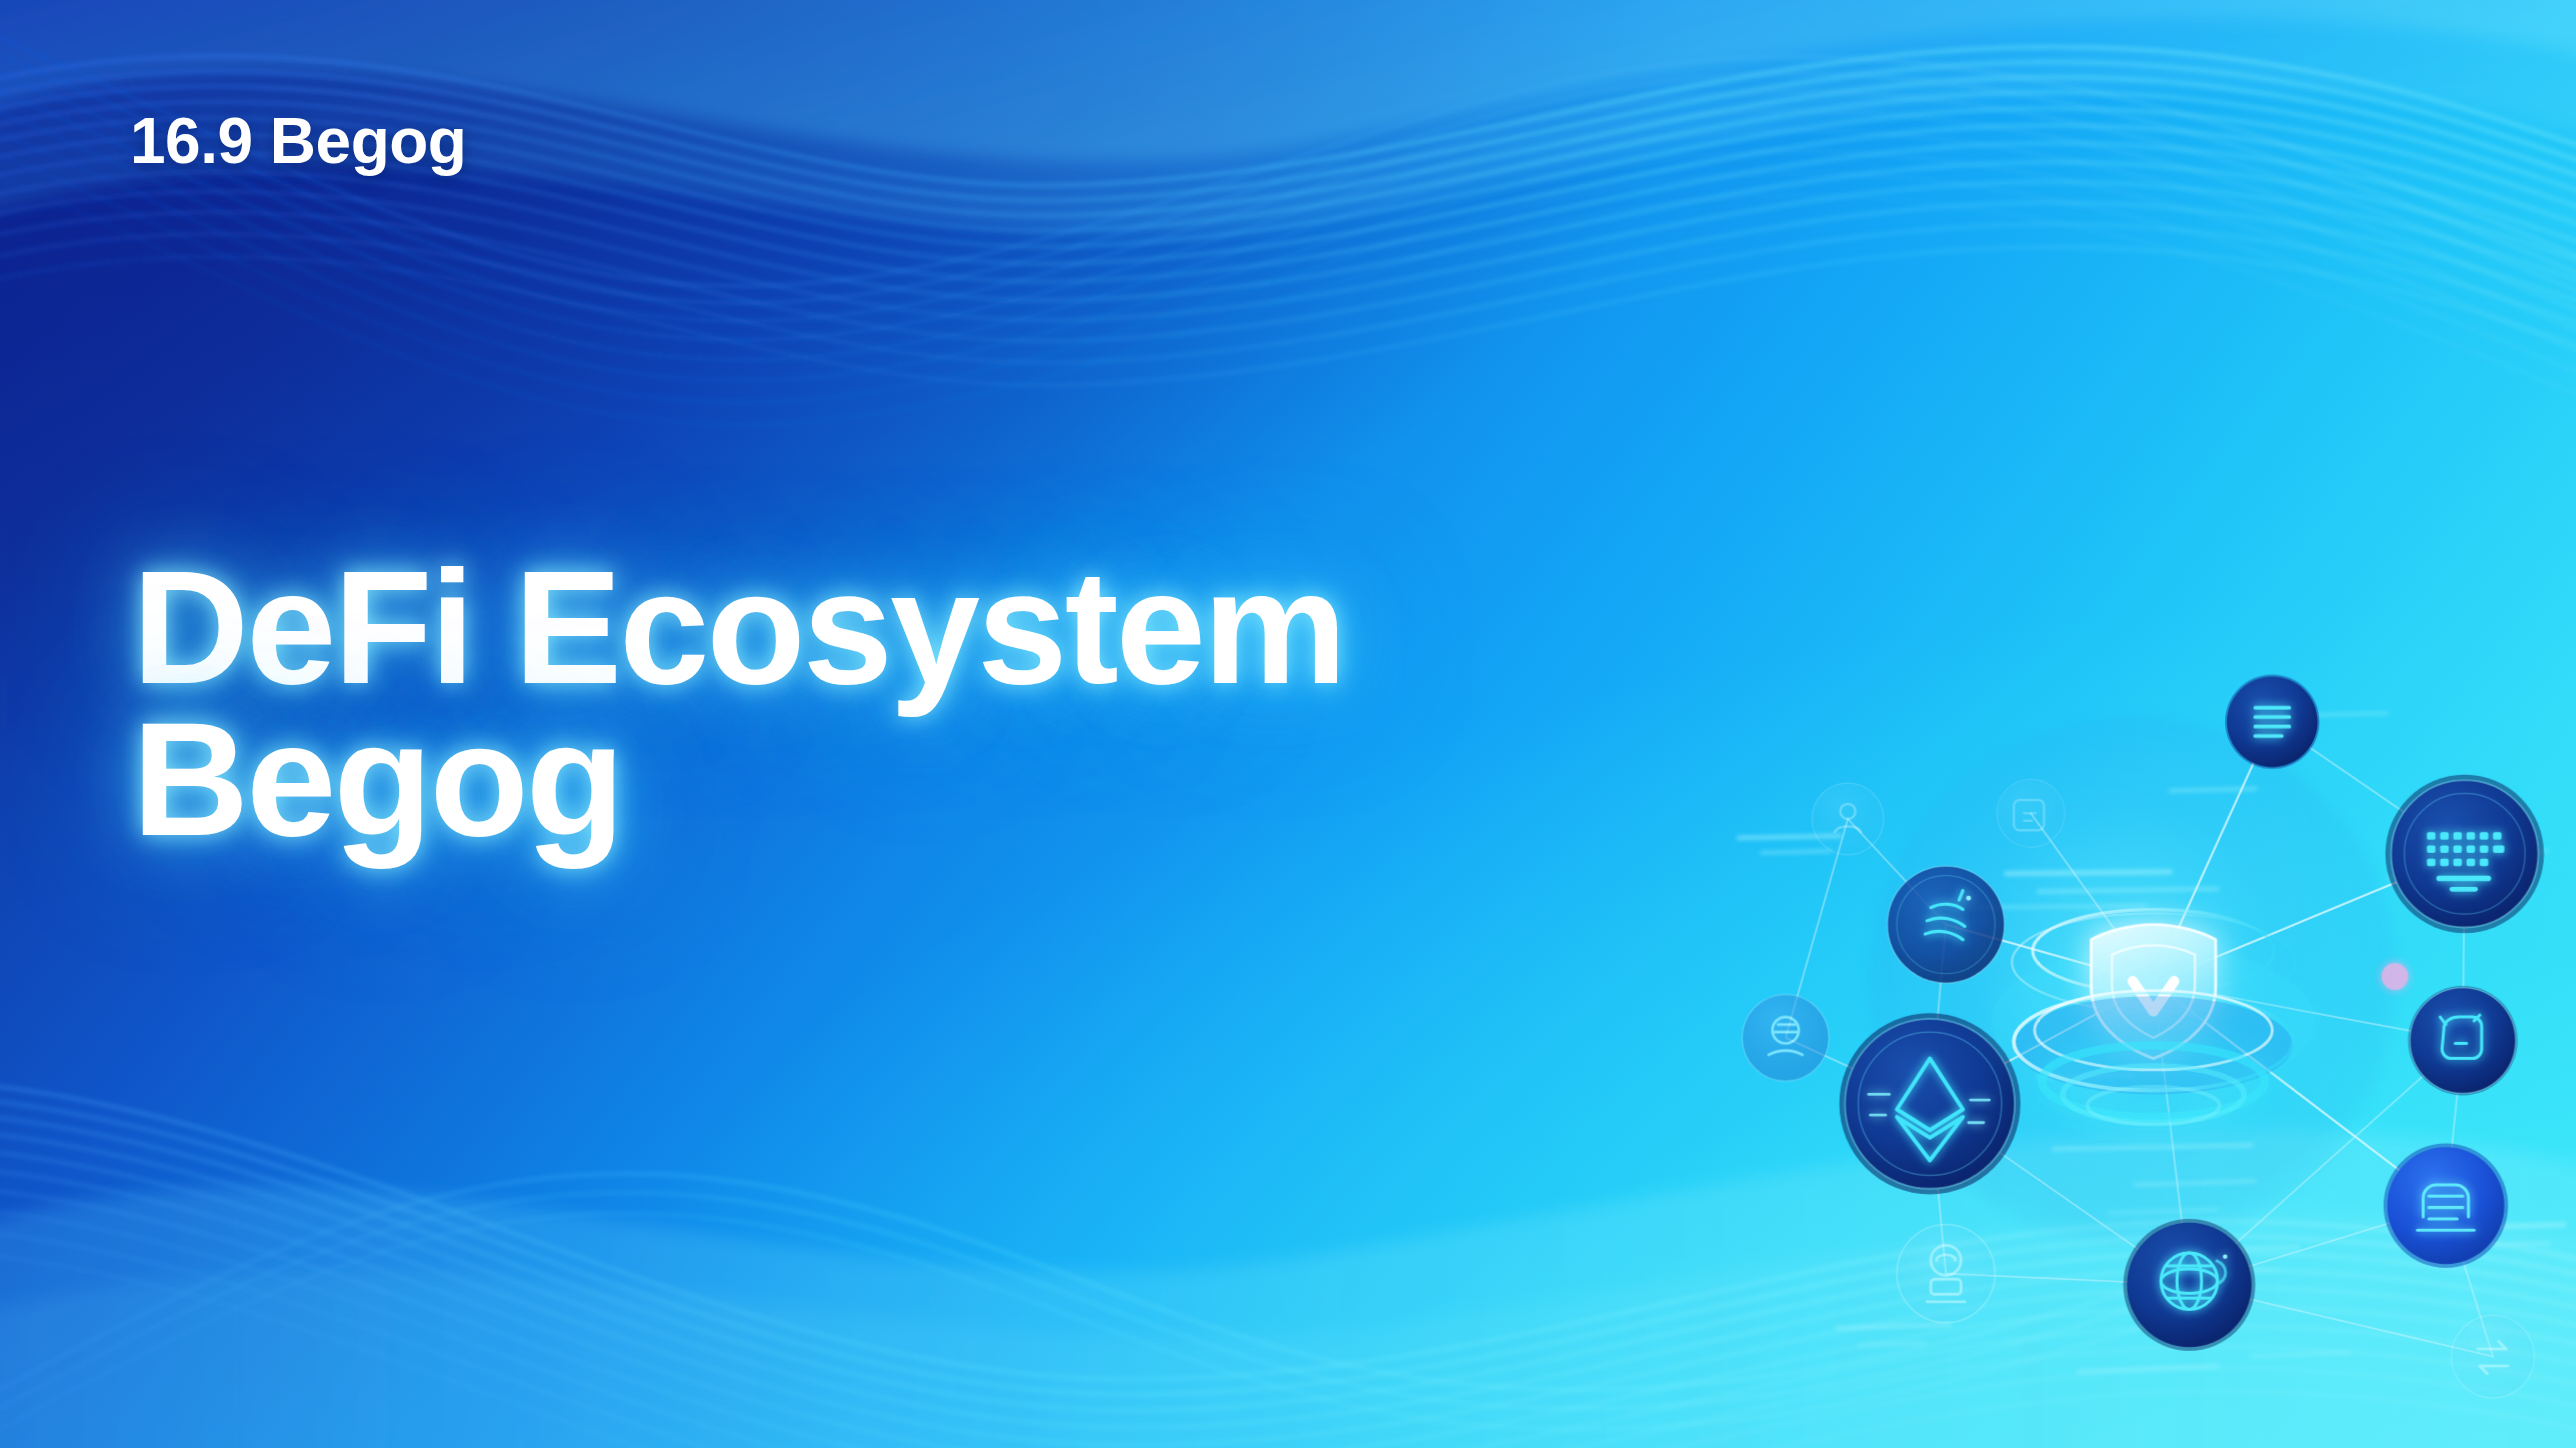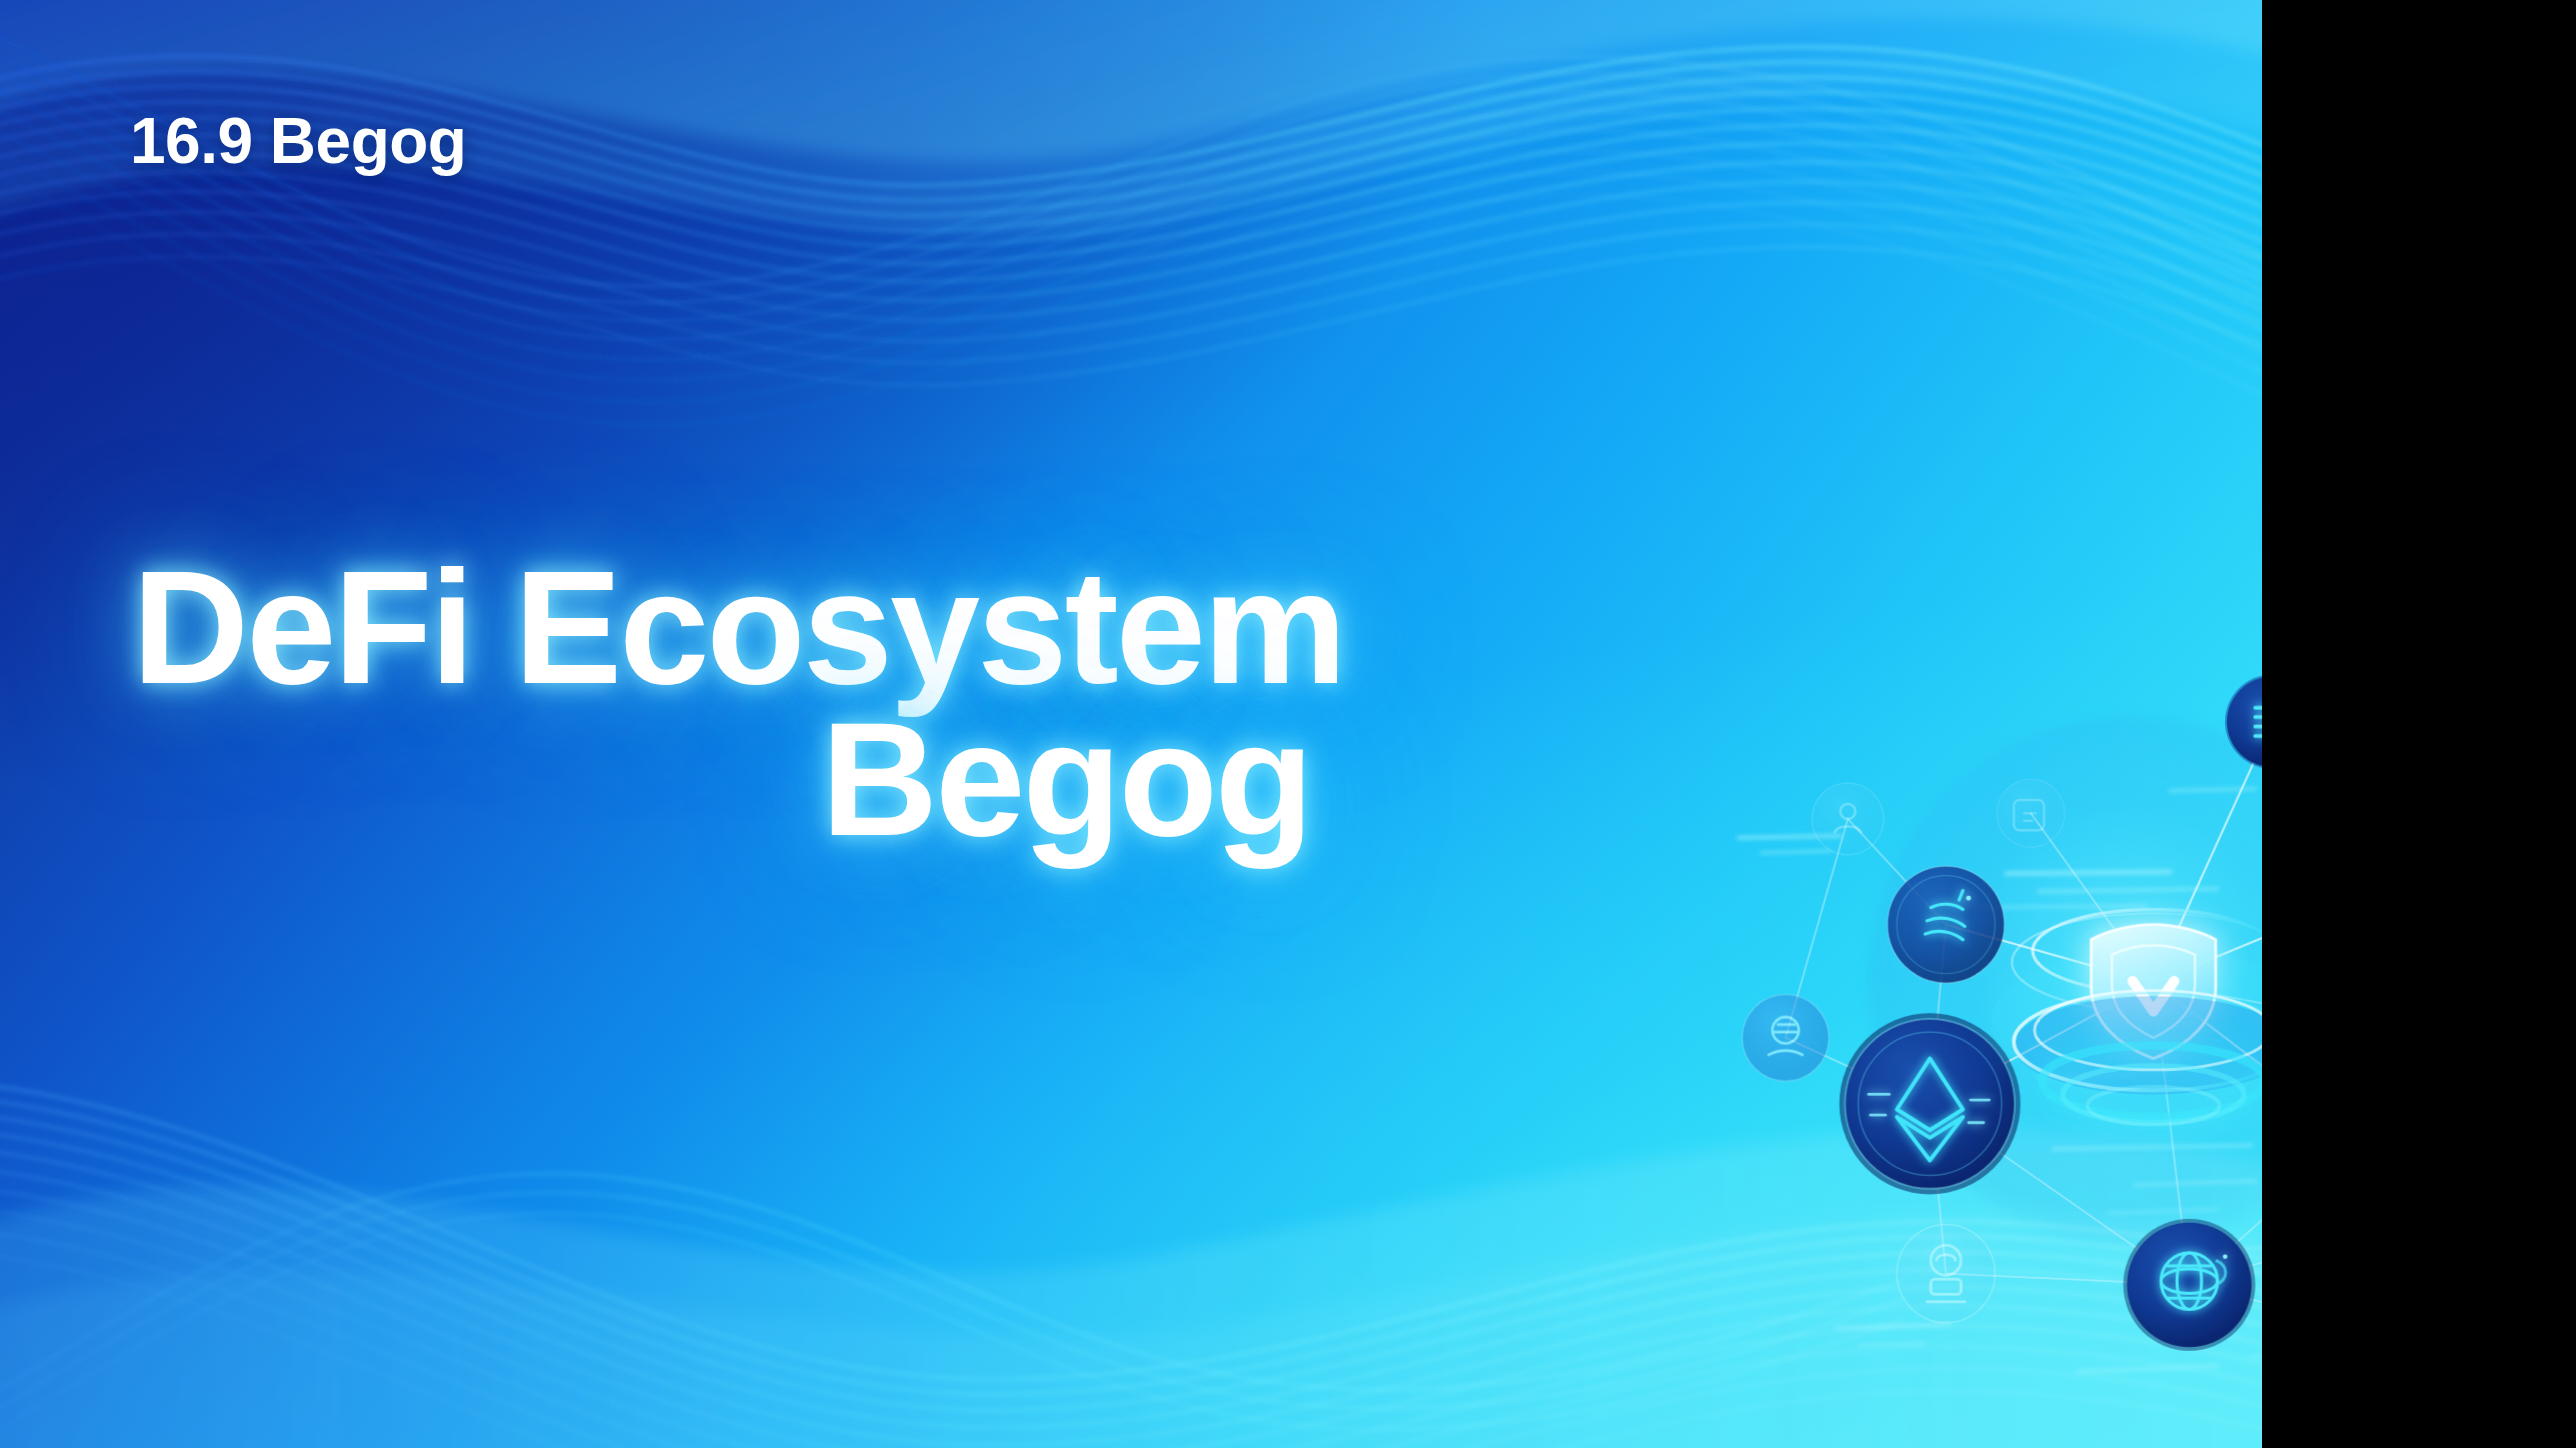--- a/index.html
+++ b/index.html
@@ -5,21 +5,21 @@
 <style>
   html, body {
     margin: 0;
     padding: 0;
     background: #000;
   }
   * { box-sizing: border-box; }
 
   .banner {
     position: relative;
-    width: 2262px;
+    width: 2576px;
     height: 1448px;
     overflow: hidden;
     font-family: "Liberation Sans", sans-serif;
     background:
       radial-gradient(ellipse 95% 80% at 104% 112%, #49eefb 0%, rgba(73,238,251,0) 58%),
       radial-gradient(ellipse 120% 95% at 96% 100%, #2fdcf8 0%, rgba(47,220,248,0) 62%),
       radial-gradient(ellipse 110% 90% at 0% 0%, #0b2190 0%, rgba(11,33,144,0) 60%),
       linear-gradient(128deg,
         #0d238f 0%,
         #0f349f 11%,
@@ -59,21 +59,20 @@
     width: 1179px;
     font-size: 162px;
     line-height: 0.94;
     font-weight: 700;
     color: #ffffff;
     letter-spacing: -2.8px;
     text-shadow:
       0 0 24.5px rgba(140,240,255,0.95),
       0 0 66px rgba(70,215,255,0.75),
       0 0 123px rgba(40,190,255,0.55);
-    text-align: right;
   }
   .headline .line { display: block; white-space: nowrap; }
 
   
   .network {
     position: absolute;
     left: 1727px;
     top: 651px;
     width: 849px;
     height: 797px;

